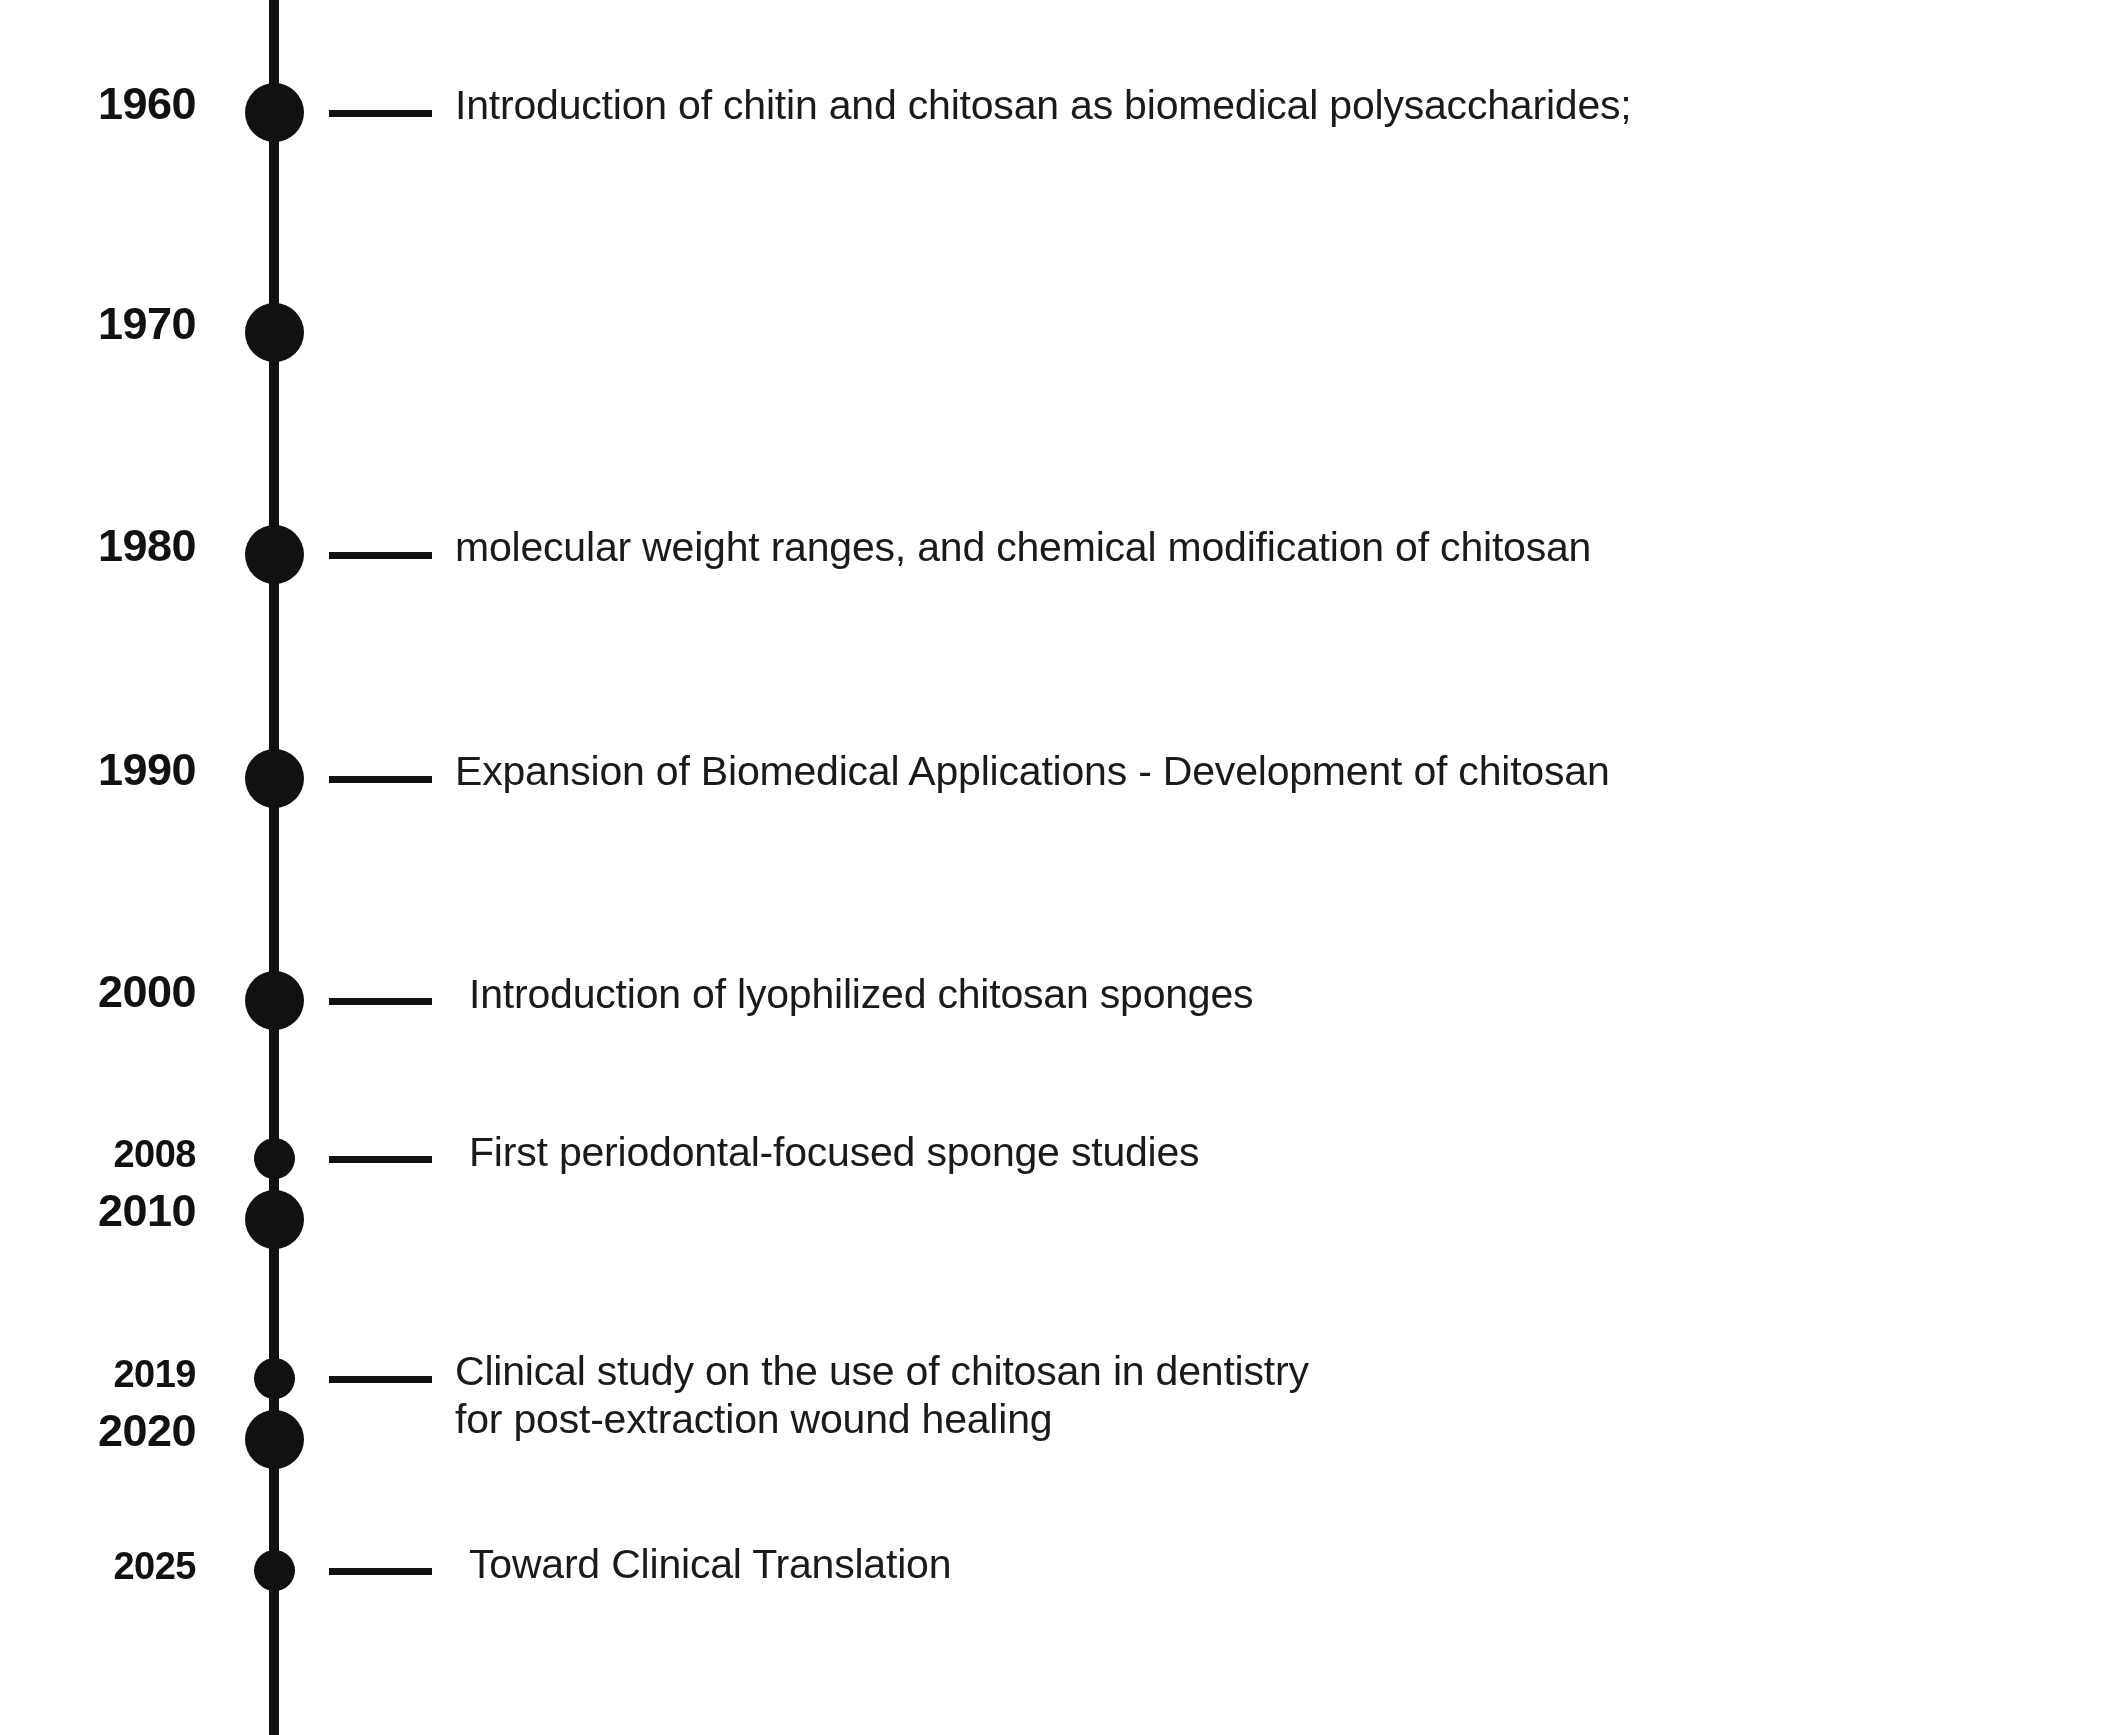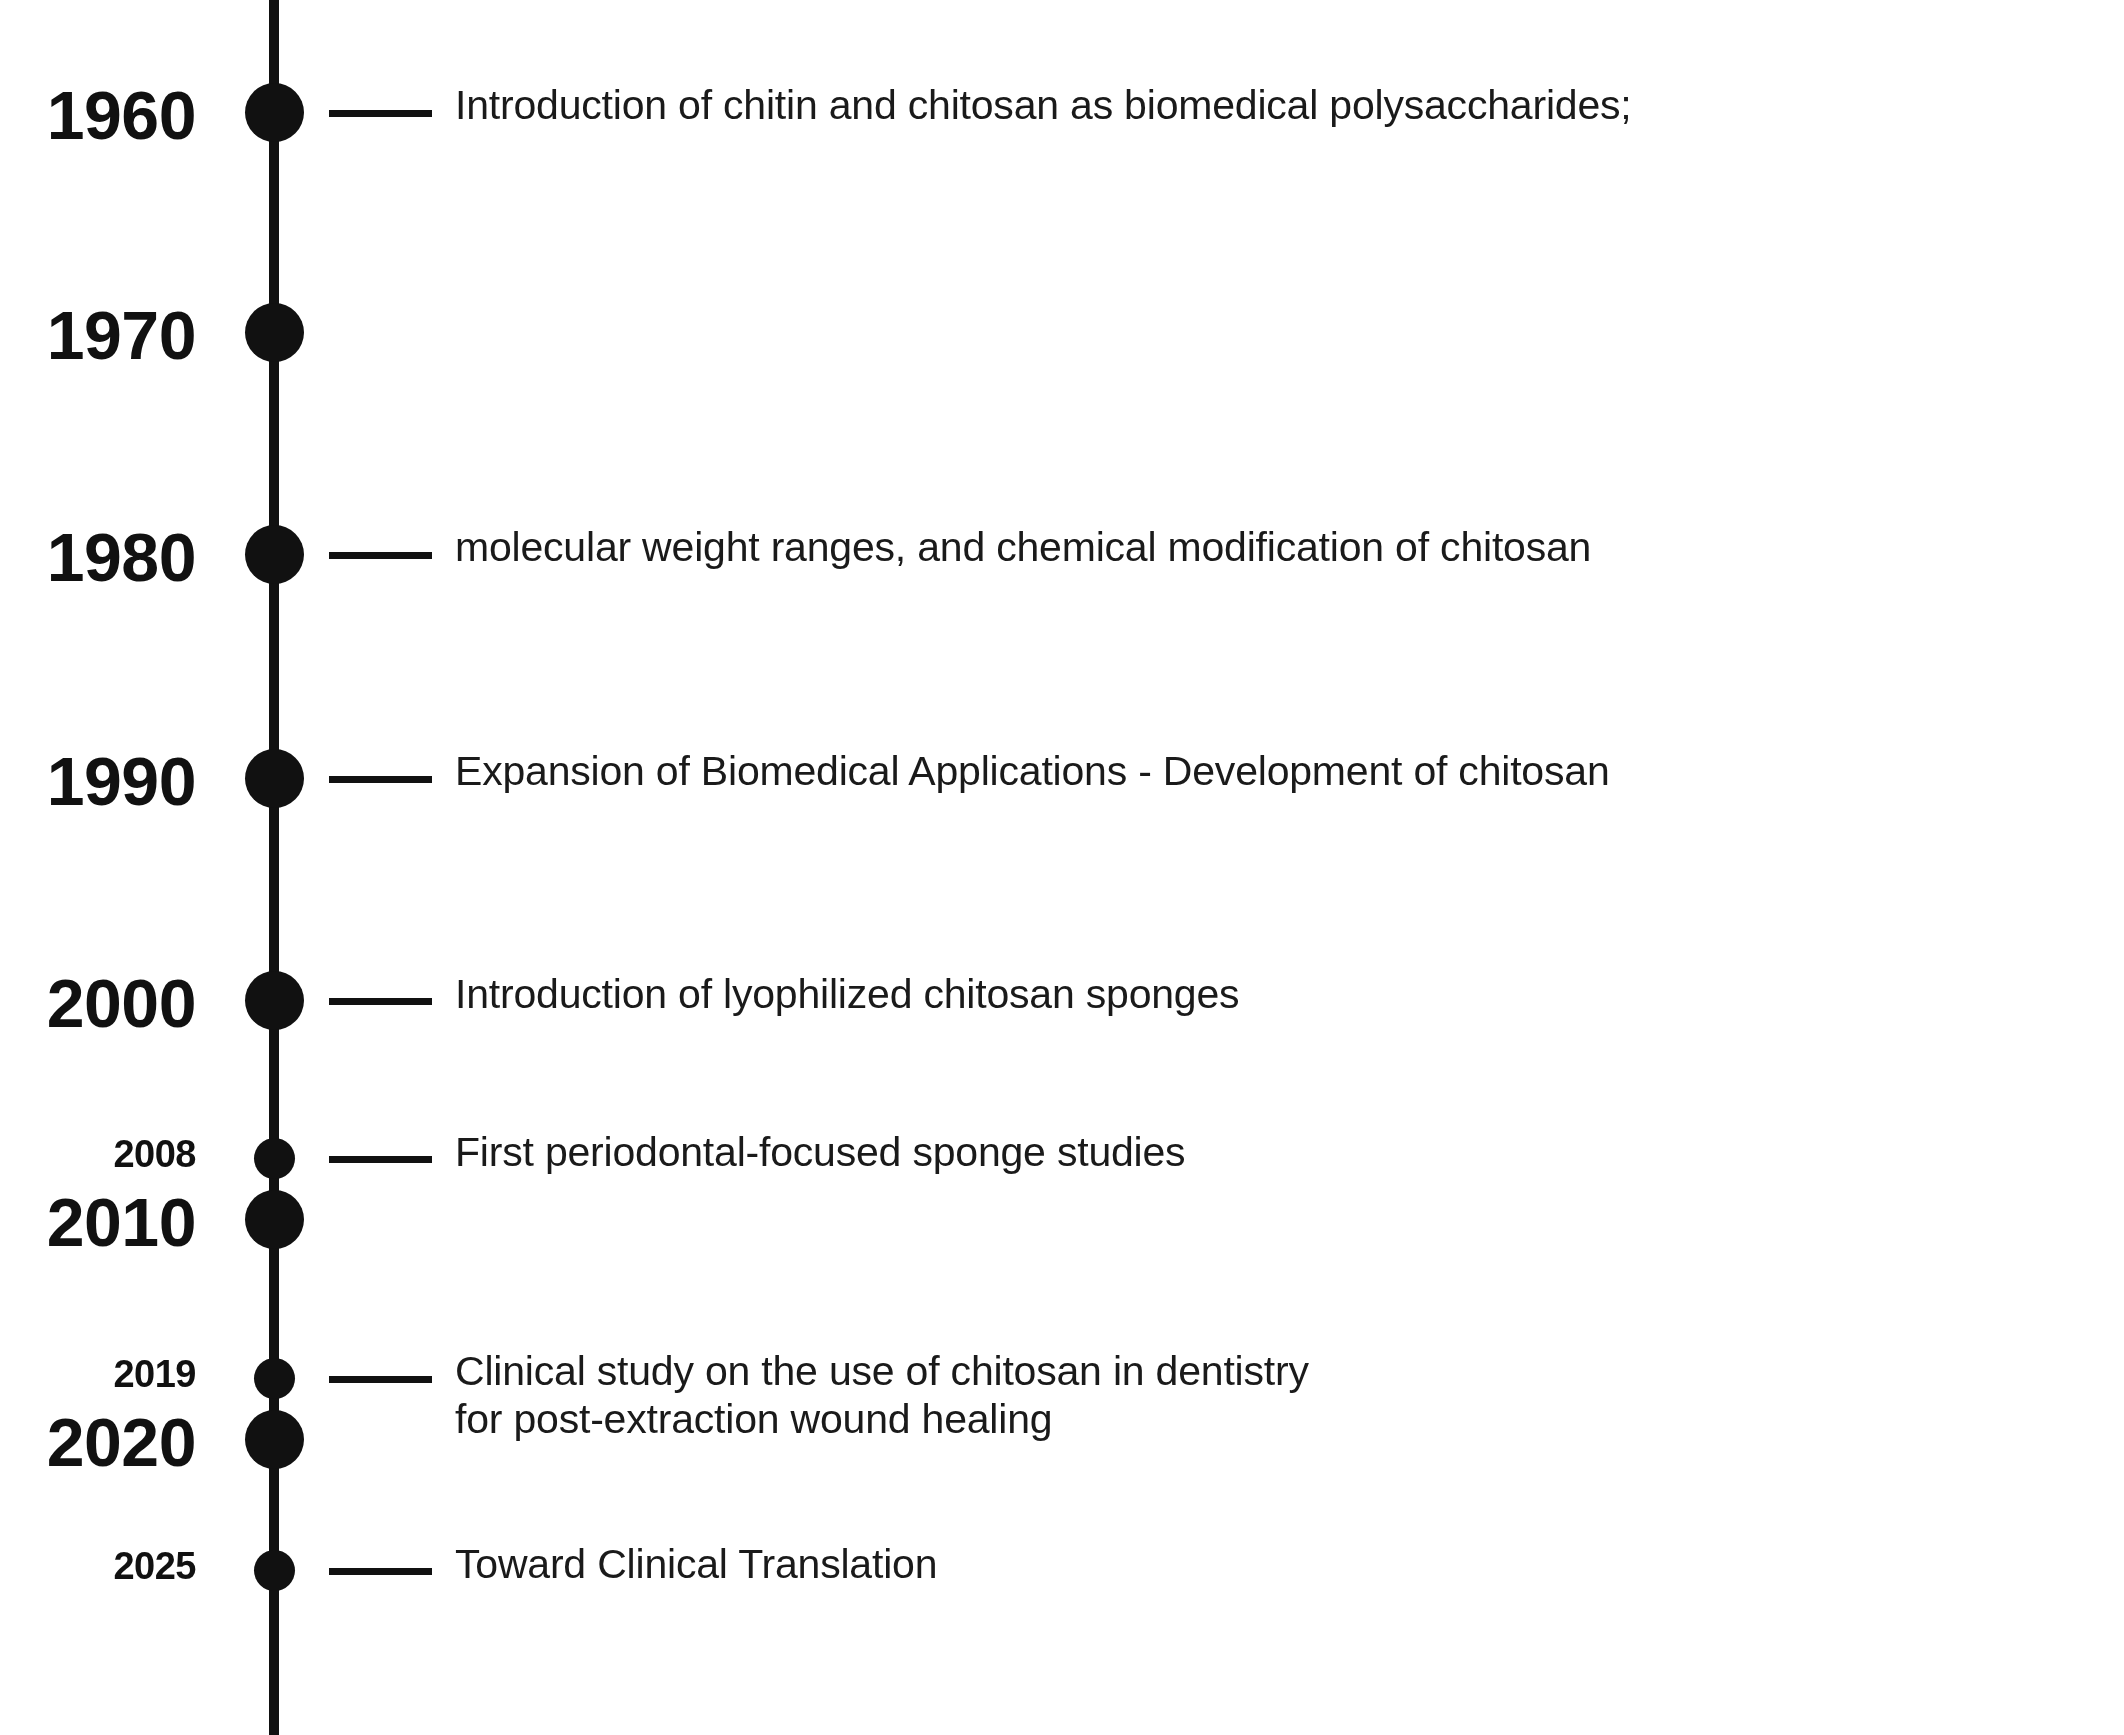--- a/index.html
+++ b/index.html
@@ -43,21 +43,21 @@
     left: 0px;
     width: 196px;
     text-align: right;
     color: #111111;
     font-weight: 700;
     letter-spacing: -0.5px;
     white-space: nowrap;
     line-height: 1;
   }
   .tl-year.size-major {
-    font-size: 68px;
+    font-size: 45px;
     top: -32px;
   }
   .tl-year.size-minor {
     font-size: 38px;
     top: -24px;
   }
 
   
   .tl-dot {
     position: absolute;
@@ -90,21 +90,21 @@
   
   .tl-desc {
     position: absolute;
     left: 455px;
     width: 1629px;
     color: #1a1a1a;
     font-size: 41px;
     line-height: 1.17;
     letter-spacing: -0.2px;
   }
-  .tl-desc.lines-1 { top: -30px; }
+  .tl-desc.lines-1 { top: -30px; margin-left: 14px; }
   .tl-desc.lines-2 { top: -31px; }
   .tl-desc .desc-line { display: block; white-space: nowrap; }
 </style>
 </head>
 <body>
 
 <div id="timeline-figure">
 
   <div class="axis-line"></div>
 

